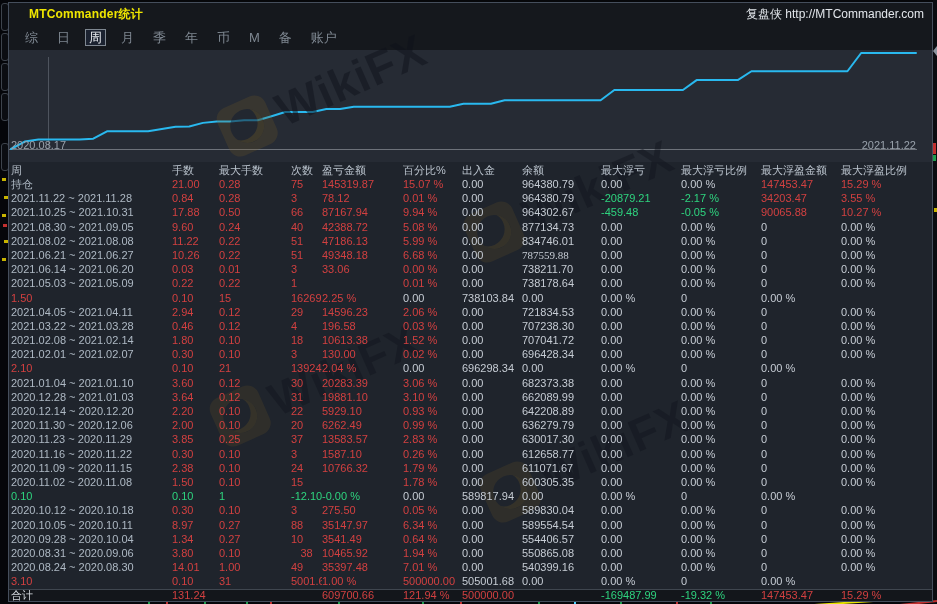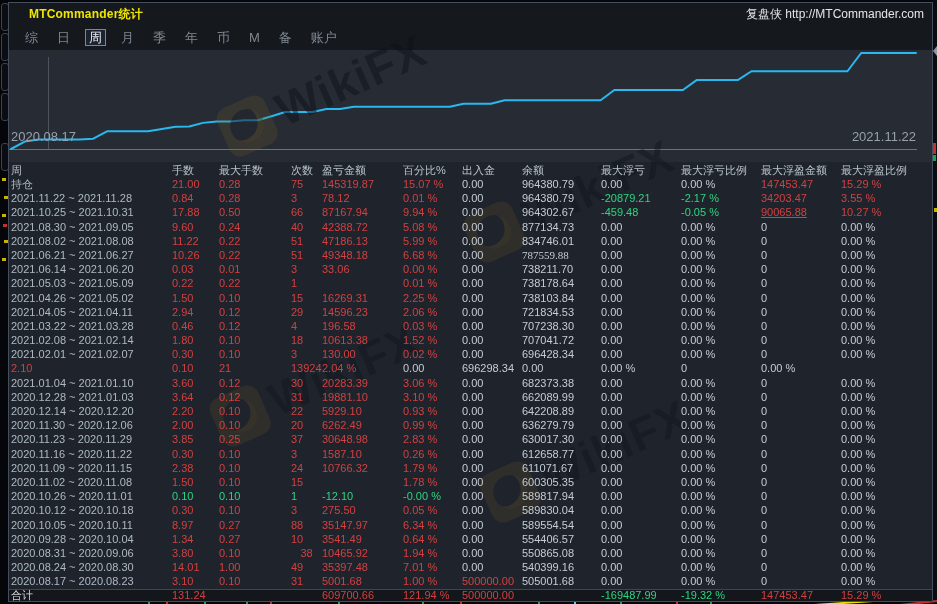--- a/index.html
+++ b/index.html
@@ -33,21 +33,21 @@
   .brand{color:#e2e6eb;font-size:12px;}
   .menubar{
     position:absolute;left:0;top:22px;width:100%;height:25px;background:#15181d;
     display:flex;align-items:center;gap:11px;padding-left:12px;box-sizing:border-box;
   }
   .mi{color:#7e8791;font-size:13px;padding:1px 4px;cursor:default;line-height:15px;}
   .mi.sel{color:#e8ebef;background:#1b2230;border:1px solid #7e8791;padding:0px 3px;}
   
   .chart-area{position:absolute;left:0;top:47px;width:100%;height:112px;background:#262b34;}
   .chart-area svg{position:absolute;left:0;top:0;}
-  .axis-label{position:absolute;color:#98a1ab;font-size:13px;bottom:18px;}
+  .axis-label{position:absolute;color:#98a1ab;font-size:11px;bottom:11px;}
   .axis-label.left{left:2px;}
   .axis-label.right{right:16px;}
   
   .wm{position:absolute;display:flex;align-items:center;gap:8px;transform:rotate(-24deg);pointer-events:none;}
   .wm-logo{width:52px;height:52px;border-radius:12px;background:rgba(122,96,34,.40);position:relative;}
   .wm-logo::after{content:"";position:absolute;left:9px;top:9px;width:34px;height:34px;border-radius:50%;
     background:#20252e;box-shadow:inset -5px -5px 0 rgba(122,96,34,.55);}
   .wm-text{font-size:46px;font-weight:bold;color:rgba(14,18,27,.9);letter-spacing:1px;}
   
   .grid{display:grid;grid-template-columns:161px 47px 72px 31px 81px 59px 60px 79px 80px 80px 80px auto;
@@ -200,21 +200,21 @@
         <div class="cell wk">2021.10.25 ~ 2021.10.31</div>
         <div class="cell" style="color: rgb(210, 64, 64);">17.88</div>
         <div class="cell" style="color: rgb(210, 64, 64);">0.50</div>
         <div class="cell" style="color: rgb(210, 64, 64);">66</div>
         <div class="cell" style="color: rgb(210, 64, 64);">87167.94</div>
         <div class="cell" style="color: rgb(210, 64, 64);">9.94 %</div>
         <div class="cell" style="color: rgb(198, 204, 212);">0.00</div>
         <div class="cell" style="color: rgb(198, 204, 212);">964302.67</div>
         <div class="cell" style="color: rgb(46, 212, 127);">-459.48</div>
         <div class="cell" style="color: rgb(46, 212, 127);">-0.05 %</div>
-        <div class="cell" style="color: rgb(210, 64, 64); text-decoration: underline;">90065.88</div>
+        <div class="cell" style="color: rgb(210, 64, 64);">90065.88</div>
         <div class="cell" style="color: rgb(210, 64, 64);">10.27 %</div>
       </div>
       <div class="trow">
         <div class="cell wk">2021.08.30 ~ 2021.09.05</div>
         <div class="cell" style="color: rgb(210, 64, 64);">9.60</div>
         <div class="cell" style="color: rgb(210, 64, 64);">0.24</div>
         <div class="cell" style="color: rgb(210, 64, 64);">40</div>
         <div class="cell" style="color: rgb(210, 64, 64);">42388.72</div>
         <div class="cell" style="color: rgb(210, 64, 64);">5.08 %</div>
         <div class="cell" style="color: rgb(198, 204, 212);">0.00</div>
@@ -274,21 +274,20 @@
         <div class="cell" style="color: rgb(210, 64, 64); margin-top: 46px;">74.80</div>
         <div class="cell" style="color: rgb(210, 64, 64);">0.01 %</div>
         <div class="cell" style="color: rgb(198, 204, 212);">0.00</div>
         <div class="cell" style="color: rgb(198, 204, 212);">738178.64</div>
         <div class="cell" style="color: rgb(198, 204, 212);">0.00</div>
         <div class="cell" style="color: rgb(198, 204, 212);">0.00 %</div>
         <div class="cell" style="color: rgb(198, 204, 212);">0</div>
         <div class="cell" style="color: rgb(198, 204, 212);">0.00 %</div>
       </div>
       <div class="trow">
-        <div class="cell wk">2021.04.26 ~ 2021.05.02</div>
         <div class="cell" style="color: rgb(210, 64, 64);">1.50</div>
         <div class="cell" style="color: rgb(210, 64, 64);">0.10</div>
         <div class="cell" style="color: rgb(210, 64, 64);">15</div>
         <div class="cell" style="color: rgb(210, 64, 64);">16269.31</div>
         <div class="cell" style="color: rgb(210, 64, 64);">2.25 %</div>
         <div class="cell" style="color: rgb(198, 204, 212);">0.00</div>
         <div class="cell" style="color: rgb(198, 204, 212);">738103.84</div>
         <div class="cell" style="color: rgb(198, 204, 212);">0.00</div>
         <div class="cell" style="color: rgb(198, 204, 212);">0.00 %</div>
         <div class="cell" style="color: rgb(198, 204, 212);">0</div>
@@ -417,21 +416,21 @@
         <div class="cell" style="color: rgb(198, 204, 212);">0.00</div>
         <div class="cell" style="color: rgb(198, 204, 212);">0.00 %</div>
         <div class="cell" style="color: rgb(198, 204, 212);">0</div>
         <div class="cell" style="color: rgb(198, 204, 212);">0.00 %</div>
       </div>
       <div class="trow">
         <div class="cell wk">2020.11.23 ~ 2020.11.29</div>
         <div class="cell" style="color: rgb(210, 64, 64);">3.85</div>
         <div class="cell" style="color: rgb(210, 64, 64);">0.25</div>
         <div class="cell" style="color: rgb(210, 64, 64);">37</div>
-        <div class="cell" style="color: rgb(210, 64, 64);">30648.98</div>
+        <div class="cell" style="color: rgb(210, 64, 64);">13583.57</div>
         <div class="cell" style="color: rgb(210, 64, 64);">2.83 %</div>
         <div class="cell" style="color: rgb(198, 204, 212);">0.00</div>
         <div class="cell" style="color: rgb(198, 204, 212);">630017.30</div>
         <div class="cell" style="color: rgb(198, 204, 212);">0.00</div>
         <div class="cell" style="color: rgb(198, 204, 212);">0.00 %</div>
         <div class="cell" style="color: rgb(198, 204, 212);">0</div>
         <div class="cell" style="color: rgb(198, 204, 212);">0.00 %</div>
       </div>
       <div class="trow">
         <div class="cell wk">2020.11.16 ~ 2020.11.22</div>
@@ -469,21 +468,20 @@
         <div class="cell" style="color: rgb(210, 64, 64); margin-top: 16px;">10487.41</div>
         <div class="cell" style="color: rgb(210, 64, 64);">1.78 %</div>
         <div class="cell" style="color: rgb(198, 204, 212);">0.00</div>
         <div class="cell" style="color: rgb(198, 204, 212);">600305.35</div>
         <div class="cell" style="color: rgb(198, 204, 212);">0.00</div>
         <div class="cell" style="color: rgb(198, 204, 212);">0.00 %</div>
         <div class="cell" style="color: rgb(198, 204, 212);">0</div>
         <div class="cell" style="color: rgb(198, 204, 212);">0.00 %</div>
       </div>
       <div class="trow">
-        <div class="cell wk">2020.10.26 ~ 2020.11.01</div>
         <div class="cell" style="color: rgb(46, 212, 127);">0.10</div>
         <div class="cell" style="color: rgb(46, 212, 127);">0.10</div>
         <div class="cell" style="color: rgb(46, 212, 127);">1</div>
         <div class="cell" style="color: rgb(46, 212, 127);">-12.10</div>
         <div class="cell" style="color: rgb(46, 212, 127);">-0.00 %</div>
         <div class="cell" style="color: rgb(198, 204, 212);">0.00</div>
         <div class="cell" style="color: rgb(198, 204, 212);">589817.94</div>
         <div class="cell" style="color: rgb(198, 204, 212);">0.00</div>
         <div class="cell" style="color: rgb(198, 204, 212);">0.00 %</div>
         <div class="cell" style="color: rgb(198, 204, 212);">0</div>
@@ -553,21 +551,20 @@
         <div class="cell" style="color: rgb(210, 64, 64);">35397.48</div>
         <div class="cell" style="color: rgb(210, 64, 64);">7.01 %</div>
         <div class="cell" style="color: rgb(198, 204, 212);">0.00</div>
         <div class="cell" style="color: rgb(198, 204, 212);">540399.16</div>
         <div class="cell" style="color: rgb(198, 204, 212);">0.00</div>
         <div class="cell" style="color: rgb(198, 204, 212);">0.00 %</div>
         <div class="cell" style="color: rgb(198, 204, 212);">0</div>
         <div class="cell" style="color: rgb(198, 204, 212);">0.00 %</div>
       </div>
       <div class="trow">
-        <div class="cell wk">2020.08.17 ~ 2020.08.23</div>
         <div class="cell" style="color: rgb(210, 64, 64);">3.10</div>
         <div class="cell" style="color: rgb(210, 64, 64);">0.10</div>
         <div class="cell" style="color: rgb(210, 64, 64);">31</div>
         <div class="cell" style="color: rgb(210, 64, 64);">5001.68</div>
         <div class="cell" style="color: rgb(210, 64, 64);">1.00 %</div>
         <div class="cell" style="color: rgb(210, 64, 64);">500000.00</div>
         <div class="cell" style="color: rgb(198, 204, 212);">505001.68</div>
         <div class="cell" style="color: rgb(198, 204, 212);">0.00</div>
         <div class="cell" style="color: rgb(198, 204, 212);">0.00 %</div>
         <div class="cell" style="color: rgb(198, 204, 212);">0</div>

